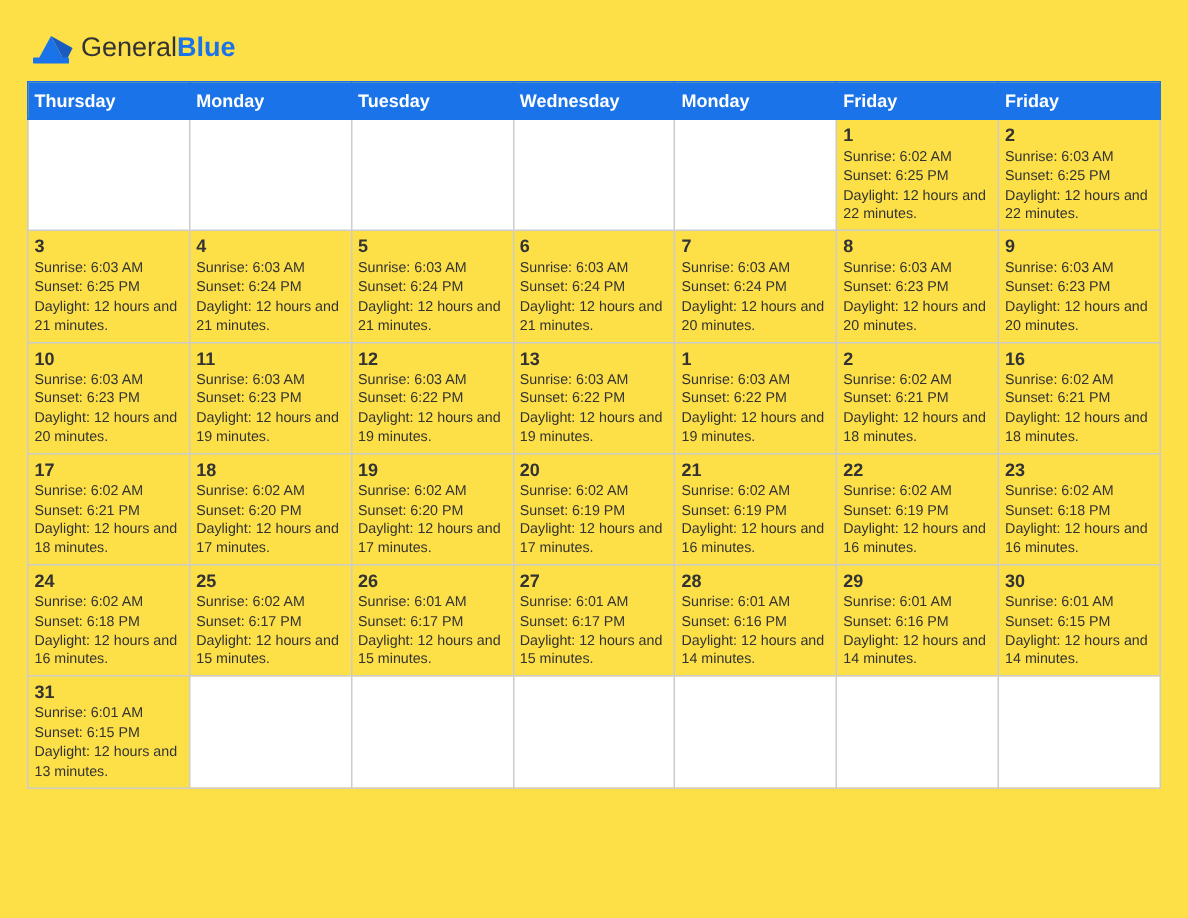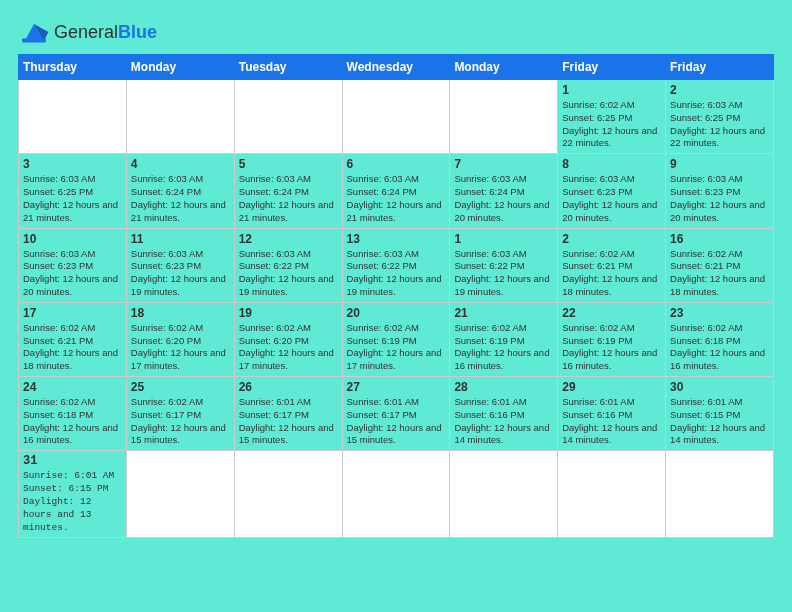--- a/index.html
+++ b/index.html
@@ -6,21 +6,21 @@
     body {
       font-family: Arial, sans-serif;
       background: #fff;
       width: 792px;
       height: 612px;
       overflow: hidden;
     }
     .page {
       width: 792px;
       min-height: 612px;
-      background: #5eead4;
+      background: #fde047;
       padding: 16px 18px 10px 18px;
     }
     .header-top {
       display: flex;
       justify-content: space-between;
       align-items: flex-start;
       margin-bottom: 4px;
     }
     .logo {
       display: flex;
@@ -87,21 +87,20 @@
     .day-info {
       font-size: 9.5px;
       color: #333;
       line-height: 1.35;
     }
     .empty-cell {
       background: #fff;
     }
     .last-row td {
       height: 60px;
-      font-family: Liberation Mono, monospace;
     }
   </style>
 </head>
 <body>
 
 <div class="page">
   <div class="header-top">
     <div class="logo">
       <svg class="logo-icon" viewBox="0 0 40 40">
         <polygon points="8,32 20,10 32,32" fill="#1a73e8"></polygon>

